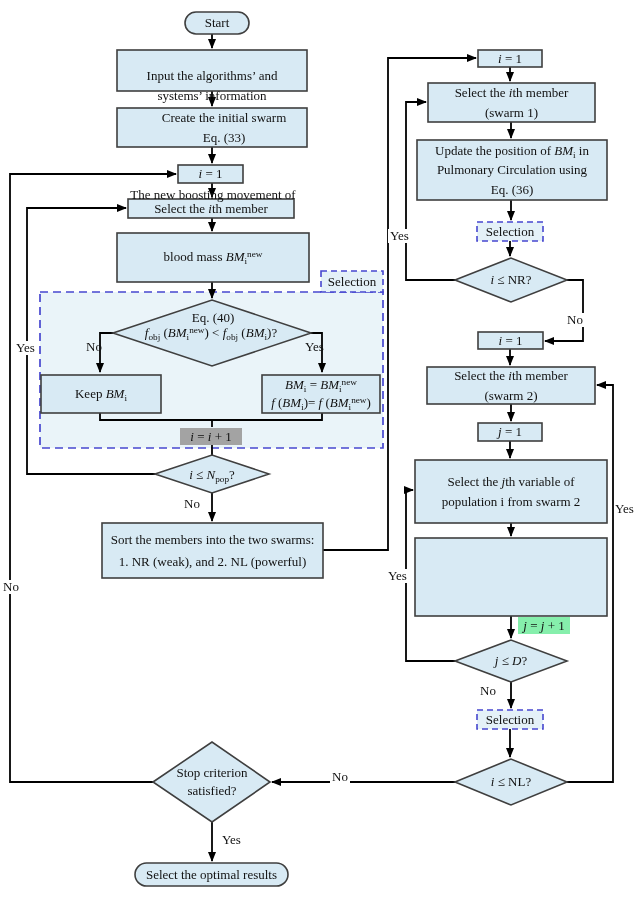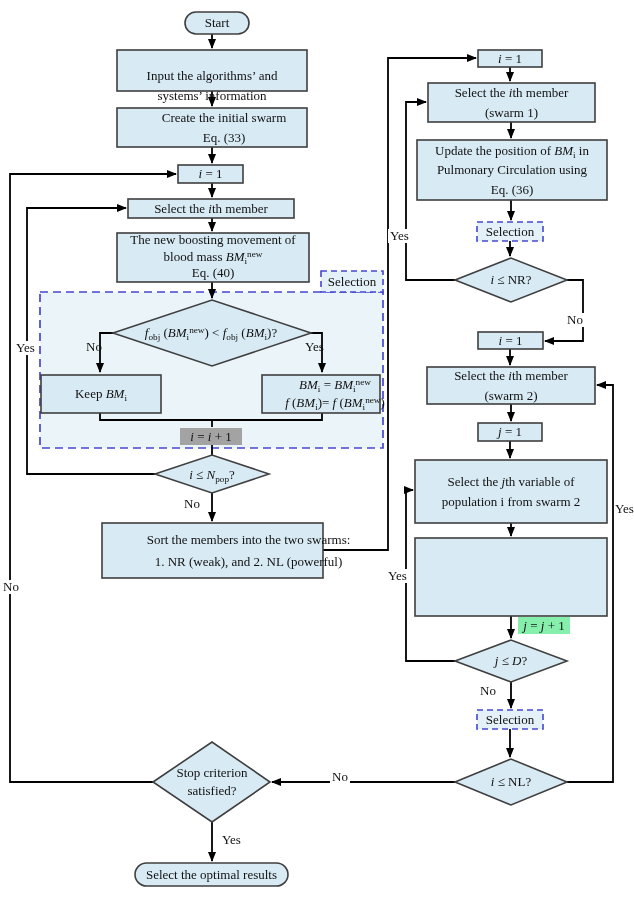--- a/index.html
+++ b/index.html
@@ -6,21 +6,21 @@
   .canvas{position:relative;width:634px;height:900px;background:#ffffff;
           font-family:"Liberation Serif",serif;color:#111;overflow:hidden;}
   .canvas svg{position:absolute;left:0;top:0;}
   .lbl{position:absolute;display:flex;flex-direction:column;align-items:center;
        justify-content:center;text-align:center;font-size:13px;line-height:1.5;z-index:3;}
   .lbl div{white-space:nowrap;}
   .tag{position:absolute;font-size:13px;line-height:1.1;padding:0 2px;z-index:4;}
   .onln{background:#ffffff;}
   .bgnode{background:#86efac;}
   .bgregion{background:#a3a3a3;}
-  .lh12{line-height:1.22;} .lh125{line-height:1.3;} .lh14{line-height:1.42;} .lh16{line-height:1.62;padding-left:36px;}
+  .lh12{line-height:1.22;} .lh125{line-height:1.3;} .lh14{line-height:1.42;} .lh16{line-height:1.62;}
   sub,sup{font-size:71%;line-height:0;}
   sub{vertical-align:-0.3em;} sup{vertical-align:0.45em;}
 </style>
 </head>
 <body>
 
 <div class="canvas">
 
 <svg width="634" height="900" viewBox="0 0 634 900">
   <defs>
@@ -115,39 +115,39 @@
 </div>
 
 <div class="lbl" style="left:178px;top:165px;width:65px;height:18px;">
   <div><i>i</i> = 1</div>
 </div>
 
 <div class="lbl" style="left:128px;top:199px;width:166px;height:19px;">
   <div>Select the <i>i</i>th member</div>
 </div>
 
-<div class="lbl lh125" style="left:117px;top:232px;width:192px;height:50px;">
+<div class="lbl lh125" style="left:117px;top:232px;width:192px;height:50px;gap:45px;">
   <div>The new boosting movement of</div>
   <div>blood mass <i>BM</i><sub>i</sub><sup>new</sup></div>
   <div>Eq. (40)</div>
 </div>
 
 <div class="lbl" style="left:321px;top:271px;width:62px;height:21px;">
   <div>Selection</div>
 </div>
 
 <div class="lbl" style="left:95px;top:301px;width:232px;height:64px;">
   <div><i>f</i><sub>obj</sub> (<i>BM</i><sub>i</sub><sup>new</sup>) &lt; <i>f</i><sub>obj</sub> (<i>BM</i><sub>i</sub>)?</div>
 </div>
 
 <div class="lbl" style="left:41px;top:375px;width:120px;height:38px;">
   <div>Keep <i>BM</i><sub>i</sub></div>
 </div>
 
-<div class="lbl lh14" style="left:262px;top:374px;width:118px;height:40px;margin-left:14px;">
+<div class="lbl lh14" style="left:262px;top:374px;width:118px;height:40px;">
   <div><i>BM</i><sub>i</sub> = <i>BM</i><sub>i</sub><sup>new</sup></div>
   <div><i>f</i> (<i>BM</i><sub>i</sub>)= <i>f</i> (<i>BM</i><sub>i</sub><sup>new</sup>)</div>
 </div>
 
 <div class="lbl bgregion" style="left:180px;top:428px;width:62px;height:17px;">
   <div><i>i</i> = <i>i</i> + 1</div>
 </div>
 
 <div class="lbl" style="left:155px;top:456px;width:114px;height:37px;">
   <div><i>i</i> ≤ <i>N</i><sub>pop</sub>?</div>

